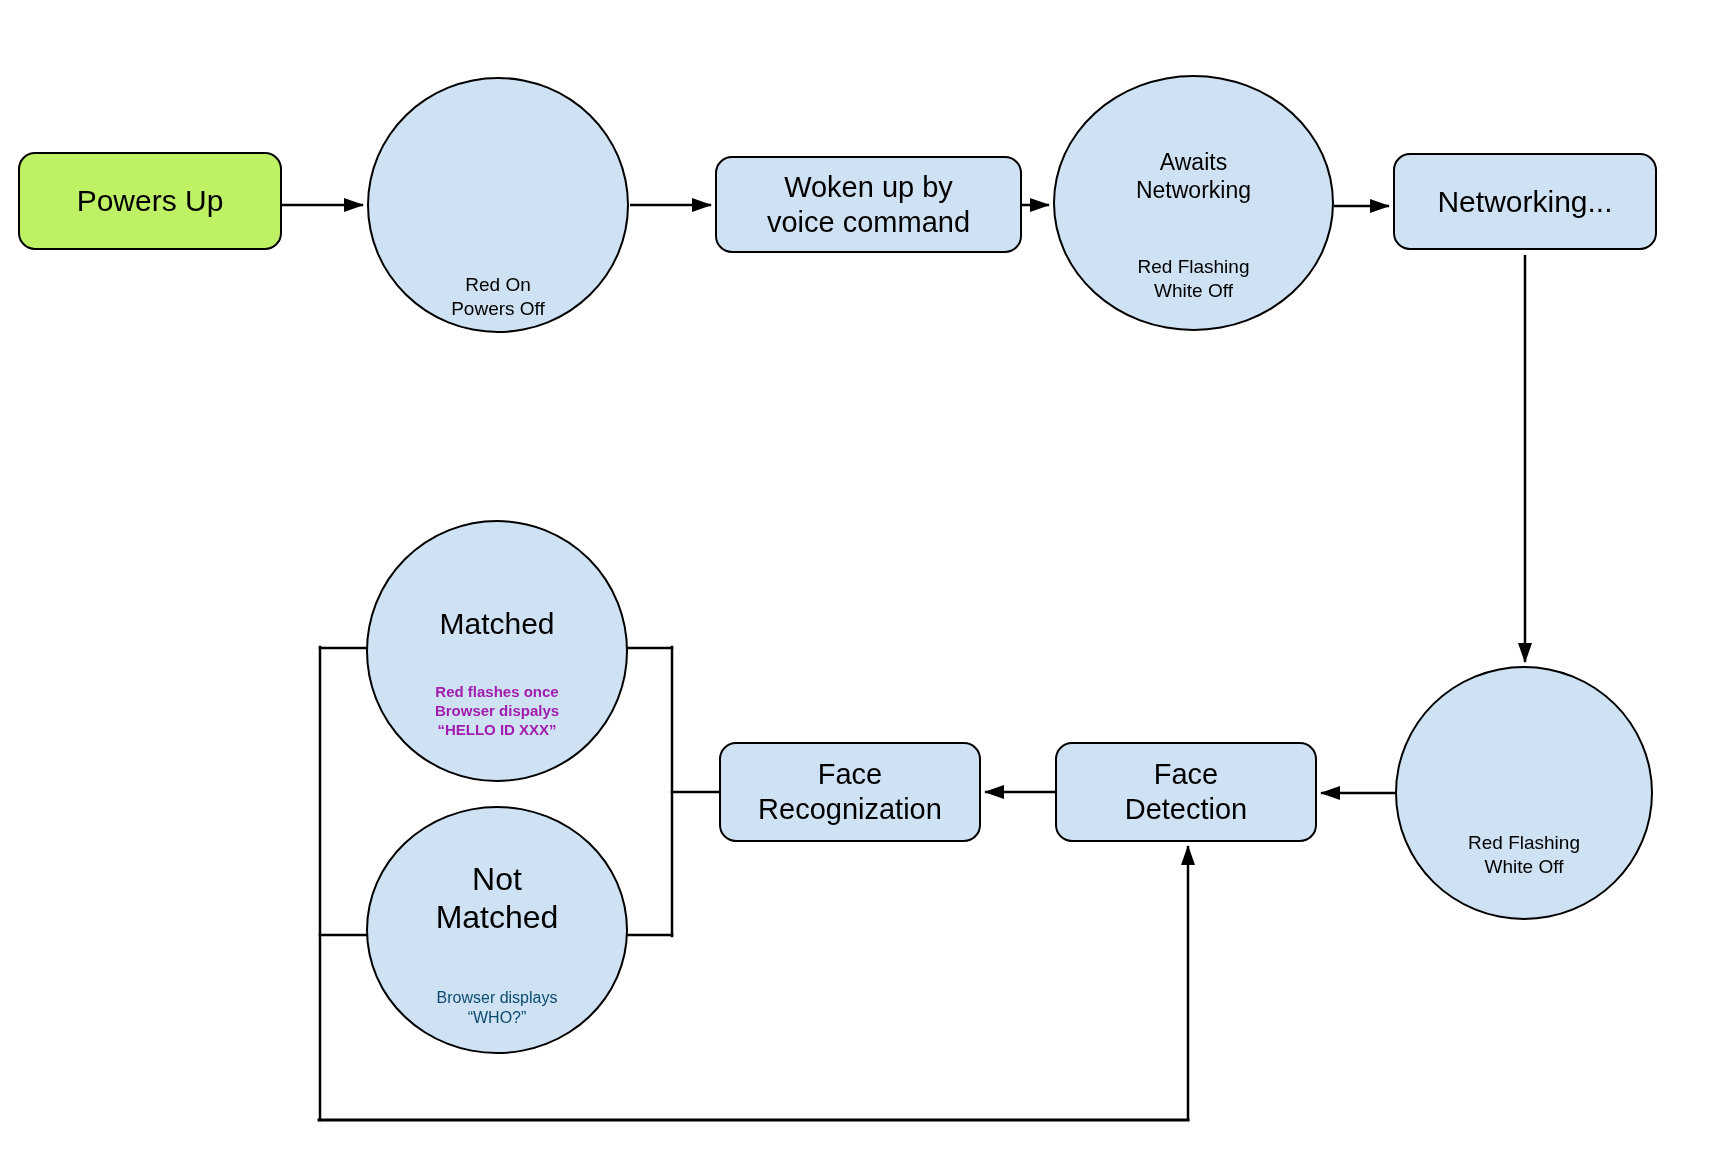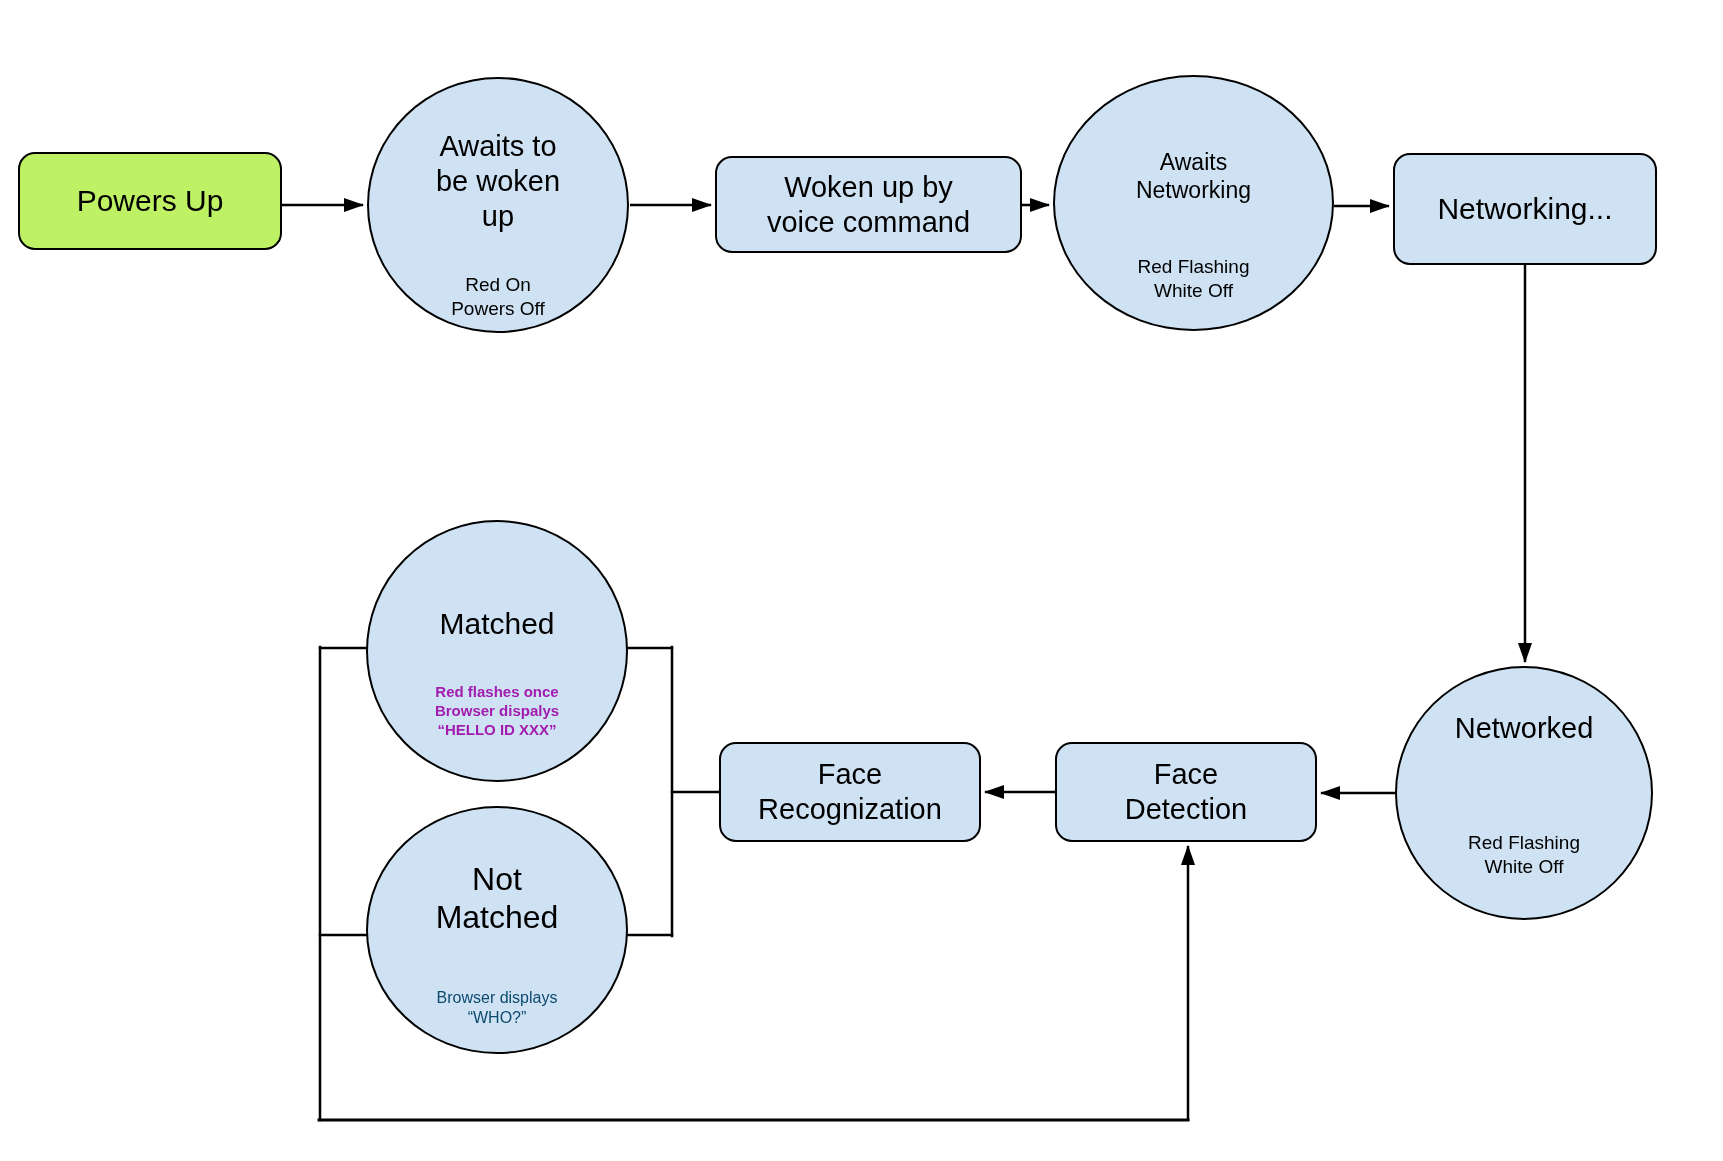--- a/index.html
+++ b/index.html
@@ -39,41 +39,37 @@
       <polyline points="320,935 366,935" fill="none" stroke="#000000" stroke-width="2.5" stroke-linecap="square"></polyline>
       <polyline points="628,935 672,935" fill="none" stroke="#000000" stroke-width="2.5" stroke-linecap="square"></polyline>
       <polyline points="320,647 320,1120" fill="none" stroke="#000000" stroke-width="2.5" stroke-linecap="square"></polyline>
       <polyline points="319,1120 1188,1120" fill="none" stroke="#000000" stroke-width="3" stroke-linecap="square"></polyline>
       <polyline points="1188,1121 1188,846" fill="none" stroke="#000000" stroke-width="2.5" stroke-linecap="butt" marker-end="url(#arrow)"></polyline>
     </svg>
     <div class="node rounded-rect" style="left: 18px; top: 152px; width: 264px; height: 98px; background: #bef264; border-color: rgb(0, 0, 0);">
       <div class="label centered" style="font-size: 30px; color: rgb(0, 0, 0);">Powers Up</div>
     </div>
     <div class="node ellipse" style="left: 367px; top: 77px; width: 262px; height: 256px; background: rgb(207, 226, 243); border-color: rgb(0, 0, 0);">
-      <div class="label abs" style="font-size: 29px; color: rgb(0, 0, 0); top: 50px;">Awaits to
-be woken
-up</div>
       <div class="label abs sub" style="font-size: 19px; top: 194px; color: rgb(0, 0, 0);">Red On
 Powers Off</div>
     </div>
     <div class="node rounded-rect" style="left: 715px; top: 156px; width: 307px; height: 97px; background: rgb(207, 226, 243); border-color: rgb(0, 0, 0);">
       <div class="label centered" style="font-size: 29px; color: rgb(0, 0, 0);">Woken up by
 voice command</div>
     </div>
     <div class="node ellipse" style="left: 1053px; top: 75px; width: 281px; height: 256px; background: rgb(207, 226, 243); border-color: rgb(0, 0, 0);">
       <div class="label abs" style="font-size: 23px; color: rgb(0, 0, 0); top: 72px;">Awaits
 Networking</div>
       <div class="label abs sub" style="font-size: 19px; top: 178px; color: rgb(0, 0, 0);">Red Flashing
 White Off</div>
     </div>
-    <div class="node rounded-rect" style="left: 1393px; top: 153px; width: 264px; height: 112px; background: rgb(207, 226, 243); border-color: rgb(0, 0, 0);">
+    <div class="node rounded-rect" style="left: 1393px; top: 153px; width: 264px; height: 97px; background: rgb(207, 226, 243); border-color: rgb(0, 0, 0);">
       <div class="label centered" style="font-size: 30px; color: rgb(0, 0, 0);">Networking...</div>
     </div>
     <div class="node ellipse" style="left: 1395px; top: 666px; width: 258px; height: 254px; background: rgb(207, 226, 243); border-color: rgb(0, 0, 0);">
-      <div class="label abs" style="font-size: 29px; color: rgb(0, 0, 0); top: 43px;">Networked</div>
       <div class="label abs sub" style="font-size: 19px; top: 163px; color: rgb(0, 0, 0);">Red Flashing
 White Off</div>
     </div>
     <div class="node ellipse" style="left: 366px; top: 520px; width: 262px; height: 262px; background: rgb(207, 226, 243); border-color: rgb(0, 0, 0);">
       <div class="label abs" style="font-size: 30px; color: rgb(0, 0, 0); top: 84px;">Matched</div>
       <div class="label abs sub" style="font-size: 15px; top: 161px; color: #a21caf; font-weight: bold;">Red flashes once
 Browser dispalys
 “HELLO ID XXX”</div>
     </div>
     <div class="node rounded-rect" style="left: 719px; top: 742px; width: 262px; height: 100px; background: rgb(207, 226, 243); border-color: rgb(0, 0, 0);">

